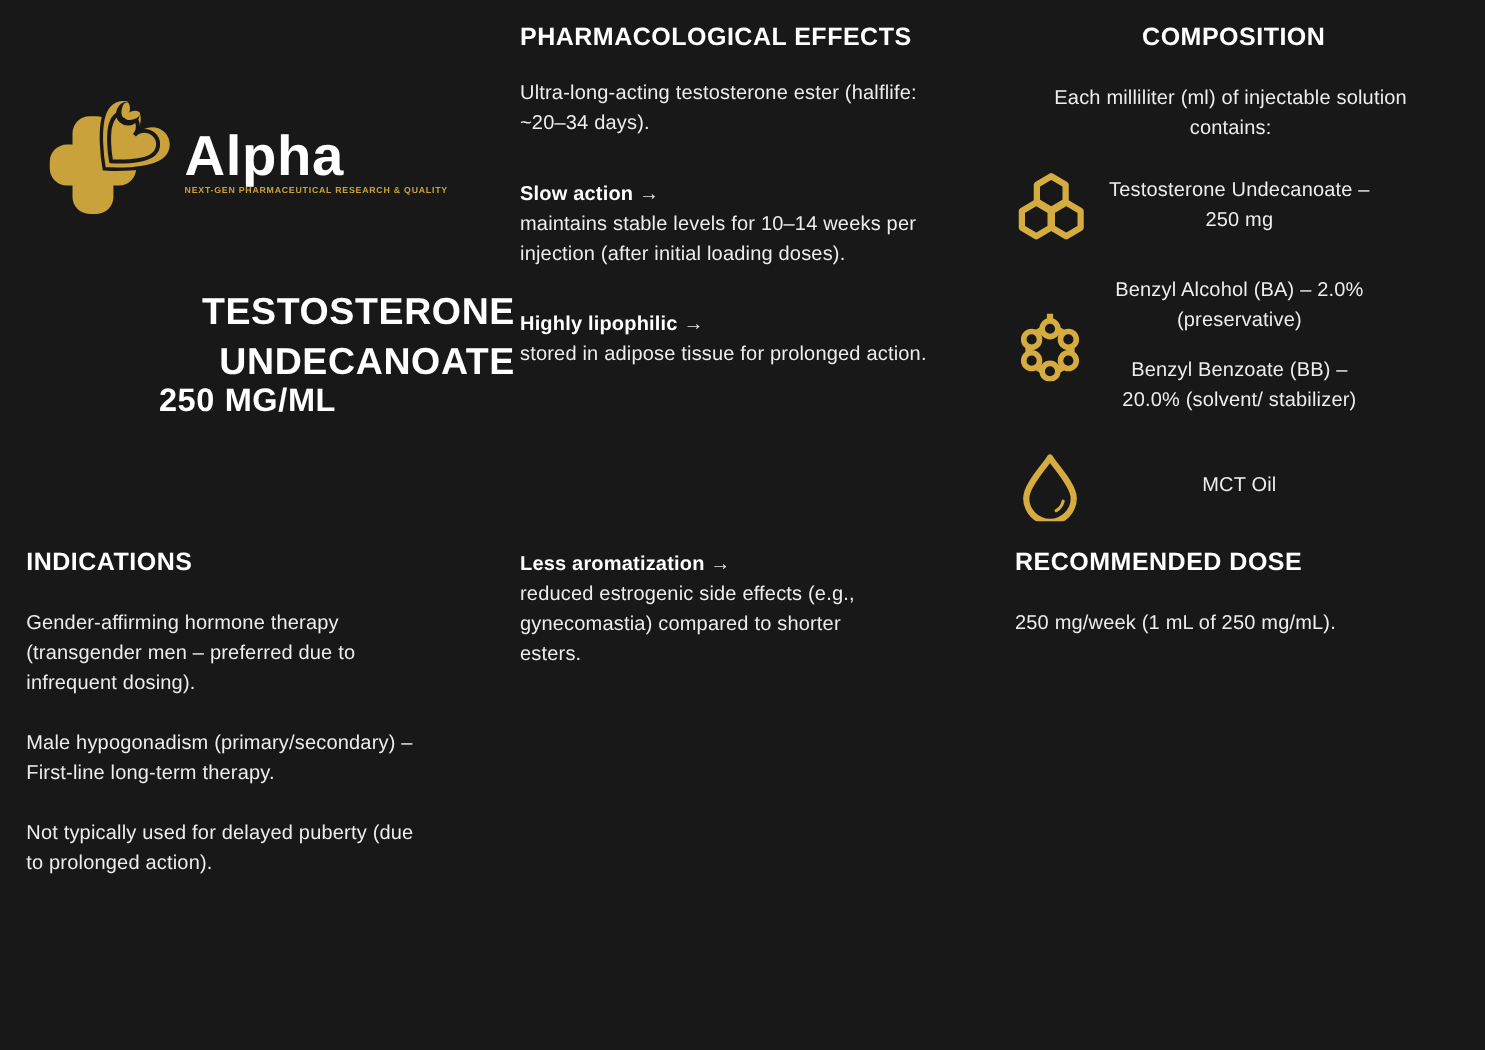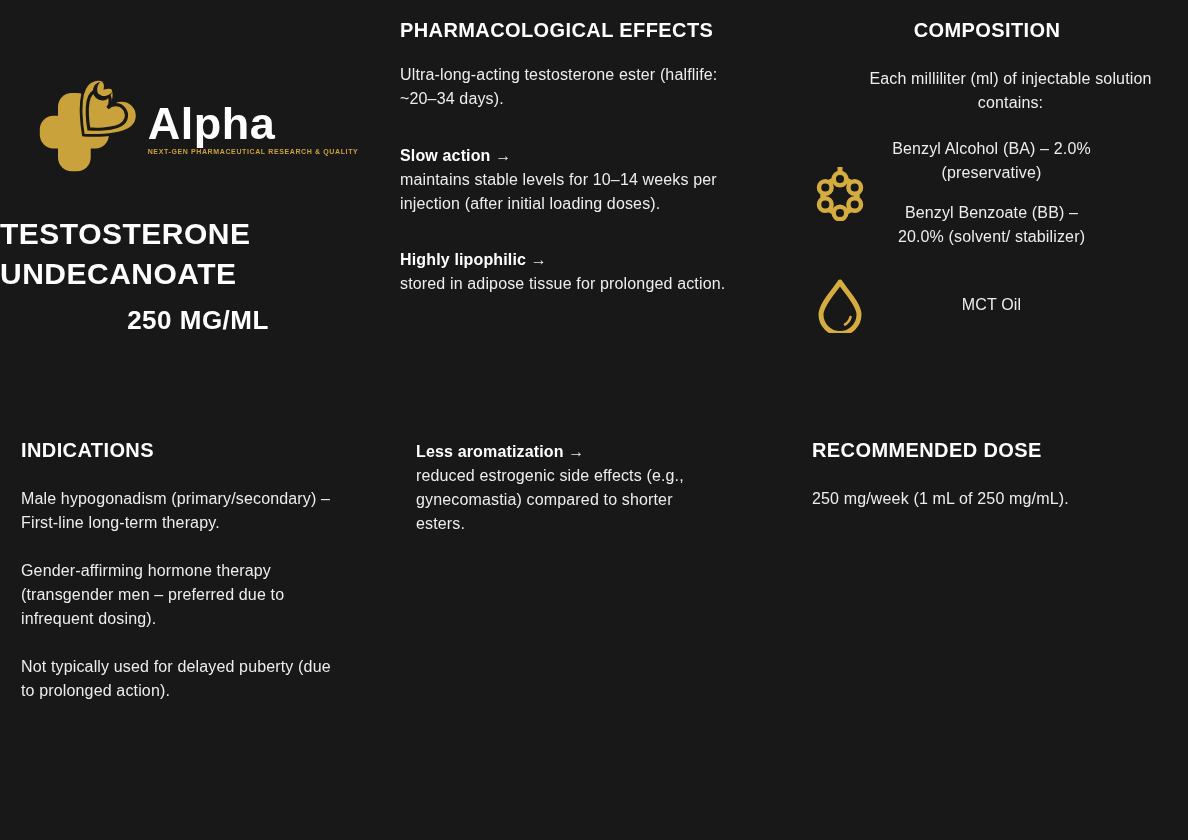--- a/index.html
+++ b/index.html
@@ -16,22 +16,22 @@
   .body-txt{font-size:16px;line-height:24px;color:#ededed;letter-spacing:0.15px;margin:0;}
   .sub-title{font-size:16px;line-height:24px;font-weight:bold;color:#ffffff;margin:0;letter-spacing:0.15px;}
   .arrow{font-weight:normal;color:#e6e6e6;}
   
   .logo-row{left:0;top:80px;width:396px;display:flex;justify-content:center;align-items:center;gap:10px;}
   .brand-text{display:flex;flex-direction:column;}
   .brand-top{font-size:45px;line-height:44px;font-weight:bold;color:#ffffff;letter-spacing:0.5px;}
   .brand-bottom{font-size:29px;line-height:33px;font-weight:normal;color:#f4f4f4;letter-spacing:0.5px;}
   .brand-tag{font-size:7px;line-height:10px;font-weight:bold;color:#c9a23c;letter-spacing:0.62px;margin-top:1px;white-space:nowrap;}
   .product-title{
-    left:0;top:214px;width:396px;text-align:left;color:#ffffff;
-    font-size:30px;font-weight:bold;line-height:40px;letter-spacing:0.5px;margin:0;
+    left:0;top:214px;width:396px;text-align:right;color:#ffffff;
+    font-size:30px;font-weight:bold;line-height:40px;letter-spacing:0.5px;margin:16px;
   }
   .product-strength{
     left:0;top:303px;width:396px;text-align:center;color:#ffffff;
     font-size:26px;font-weight:bold;line-height:34px;letter-spacing:0.5px;margin:0;
   }
   
   .comp-list{display:flex;flex-direction:column;gap:28px;}
   .comp-row{display:flex;align-items:center;gap:16px;}
   .comp-icon{flex:0 0 56px;width:56px;height:56px;}
   .comp-txt{width:215px;display:flex;flex-direction:column;gap:16px;}
@@ -64,43 +64,57 @@
       <span class="brand-tag">NEXT-GEN PHARMACEUTICAL RESEARCH &amp; QUALITY</span>
     </span>
   </div>
 
   <h1 class="abs product-title">
     <span>TESTOSTERONE</span><br>
     <span>UNDECANOATE</span>
   </h1>
   <p class="abs product-strength">250 MG/ML</p>
 
-  <div class="abs" style="left:400px;top:17px;width:330px;">
+  <div class="abs" style="left:416px;top:17px;width:330px;">
     <h2 class="sec">PHARMACOLOGICAL EFFECTS</h2>
     <p class="body-txt" style="margin-top:20px;">Ultra-long-acting testosterone ester (halflife: ~20–34 days).</p>
 
     <div style="margin-top:33px;">
       <p class="sub-title"><span>Slow action</span>
         <span class="arrow">→</span></p>
       <p class="body-txt">maintains stable levels for 10–14 weeks per injection (after initial loading doses).</p>
     </div>
 
     <div style="margin-top:32px;">
       <p class="sub-title"><span>Highly lipophilic</span>
         <span class="arrow">→</span></p>
       <p class="body-txt">stored in adipose tissue for prolonged action.</p>
     </div>
   </div>
 
   <div class="abs" style="left:812px;top:17px;width:350px;text-align:center;">
     <h2 class="sec">COMPOSITION</h2>
-    <p class="body-txt" style="margin-top:24px;width:345px;margin-left:26px;">Each milliliter (ml) of injectable solution contains:</p>
+    <p class="body-txt" style="margin-top:24px;width:345px;">Each milliliter (ml) of injectable solution contains:</p>
 
     <div class="comp-list" style="margin-top:22px;">
 
+      <div class="comp-row">
+        <span class="comp-icon">
+          <svg width="56" height="56" viewBox="0 0 56 56" class="svg-gold">
+            <g stroke="#d4ac3f" stroke-width="5" fill="none" stroke-linejoin="round">
+              <polygon points="29,4 40.5,10.8 40.5,24.2 29,31 17.5,24.2 17.5,10.8"></polygon>
+              <polygon points="17,25 28.5,31.8 28.5,45.2 17,52 5.5,45.2 5.5,31.8"></polygon>
+              <polygon points="41,25 52.5,31.8 52.5,45.2 41,52 29.5,45.2 29.5,31.8"></polygon>
+            </g>
+          </svg>
+        </span>
+        <div class="comp-txt">
+          <p class="body-txt">Testosterone Undecanoate – 250 mg</p>
+        </div>
+      </div>
 
       <div class="comp-row">
         <span class="comp-icon">
           <svg width="56" height="56" viewBox="0 0 56 56">
             <rect x="25.5" y="2" width="5" height="11" fill="#d4ac3f"></rect>
             <circle cx="28" cy="31" r="17" fill="none" stroke="#d4ac3f" stroke-width="5.5"></circle>
             <g fill="#181818" stroke="#d4ac3f" stroke-width="4.5">
               <circle cx="28" cy="14" r="6.3"></circle>
               <circle cx="42.7" cy="22.5" r="6.3"></circle>
               <circle cx="42.7" cy="39.5" r="6.3"></circle>
@@ -126,22 +140,22 @@
         <div class="comp-txt">
           <p class="body-txt">MCT Oil</p>
         </div>
       </div>
 
     </div>
   </div>
 
   <div class="abs para-gap" style="left:21px;top:437px;width:322px;">
     <h2 class="sec" style="margin-bottom:24px;">INDICATIONS</h2>
+    <p class="body-txt">Gender-affirming hormone therapy (transgender men – preferred due to infrequent dosing).</p>
     <p class="body-txt">Male hypogonadism (primary/secondary) – First-line long-term therapy.</p>
-    <p class="body-txt">Gender-affirming hormone therapy (transgender men – preferred due to infrequent dosing).</p>
     <p class="body-txt">Not typically used for delayed puberty (due to prolonged action).</p>
   </div>
 
   <div class="abs" style="left:416px;top:440px;width:290px;">
     <p class="sub-title"><span>Less aromatization</span>
       <span class="arrow">→</span></p>
     <p class="body-txt">reduced estrogenic side effects (e.g., gynecomastia) compared to shorter esters.</p>
   </div>
 
   <div class="abs" style="left:812px;top:437px;width:350px;">

